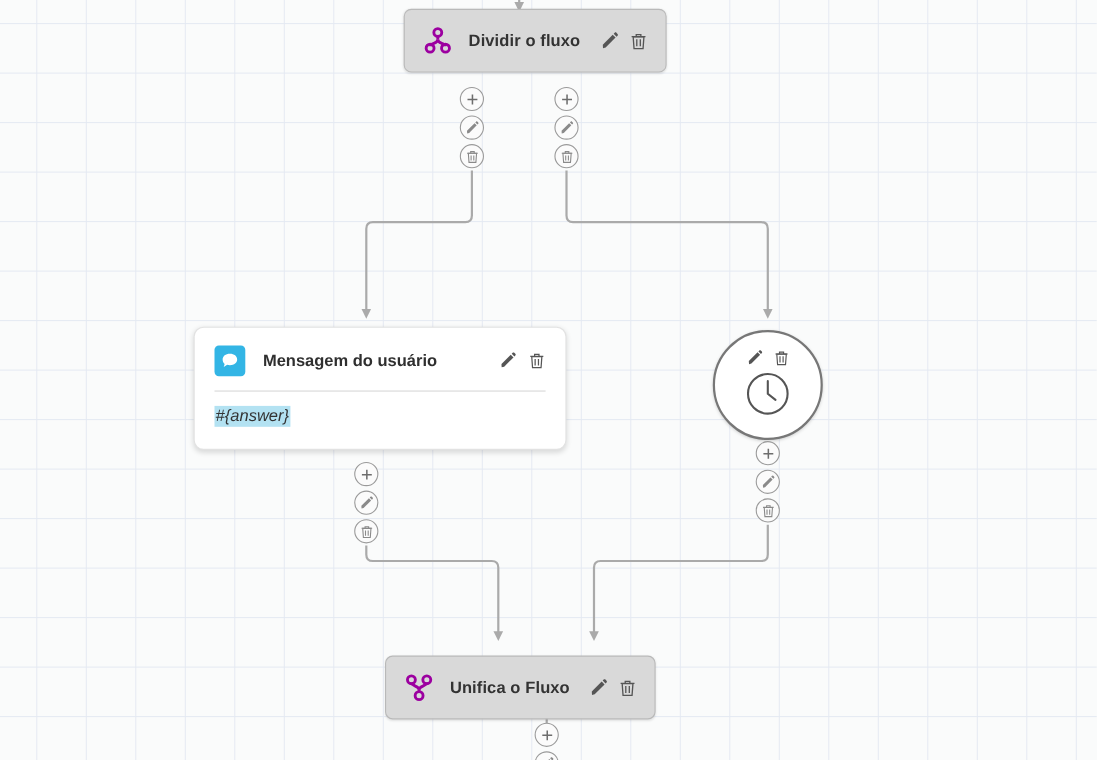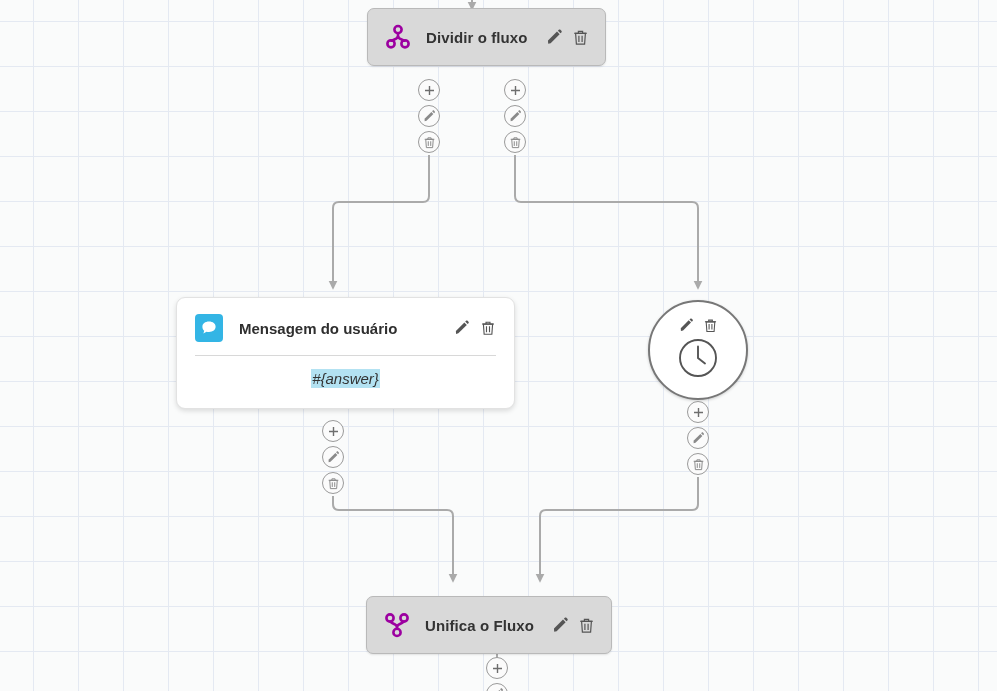--- a/index.html
+++ b/index.html
@@ -109,21 +109,20 @@
     margin-left: auto;
     gap: 10px;
   }
   .card-divider {
     height: 1px;
     background: #d8d8d8;
     margin: 0 18px;
   }
   .card-body {
     padding: 14px 18px 20px 18px;
-    text-align: center;
   }
   .token {
     font-size: 15px;
     font-style: italic;
     color: #333333;
     background: #b3e2f2;
     padding: 1px 1px;
     white-space: nowrap;
   }
 
@@ -390,21 +389,21 @@
         <g fill="none" stroke="#8a8a8a" stroke-width="1.3">
           <path d="M3.6,4.4 L4.4,15.2 L12.6,15.2 L13.4,4.4 Z"></path>
           <path d="M2.2,4.3 L14.8,4.3"></path>
           <path d="M6.4,4.2 L6.4,2.4 L10.6,2.4 L10.6,4.2"></path>
           <path d="M6.9,6.9 L6.9,13.0 M10.1,6.9 L10.1,13.0"></path>
         </g>
       </svg>
     </span>
   </div>
 
-  <div class="node node-gateway" style="left:366px; top:596px;text-align:right;">
+  <div class="node node-gateway" style="left:350px; top:596px;text-align:right;">
     <span class="node-icon">
       <svg width="28" height="28" viewBox="0 0 28 28" xmlns="http://www.w3.org/2000/svg">
         <g stroke="#9c00a0" stroke-width="2.6" fill="none">
           <path d="M7.2,9.5 C7.2,13 14,12.5 14,16"></path>
           <path d="M20.8,9.5 C20.8,13 14,12.5 14,16"></path>
           <path d="M14,16 L14,18.5"></path>
         </g>
         <circle cx="7" cy="7" r="3.6" fill="none" stroke="#9c00a0" stroke-width="2.6"></circle>
         <circle cx="21" cy="7" r="3.6" fill="none" stroke="#9c00a0" stroke-width="2.6"></circle>
         <circle cx="14" cy="21.4" r="3.6" fill="none" stroke="#9c00a0" stroke-width="2.6"></circle>

